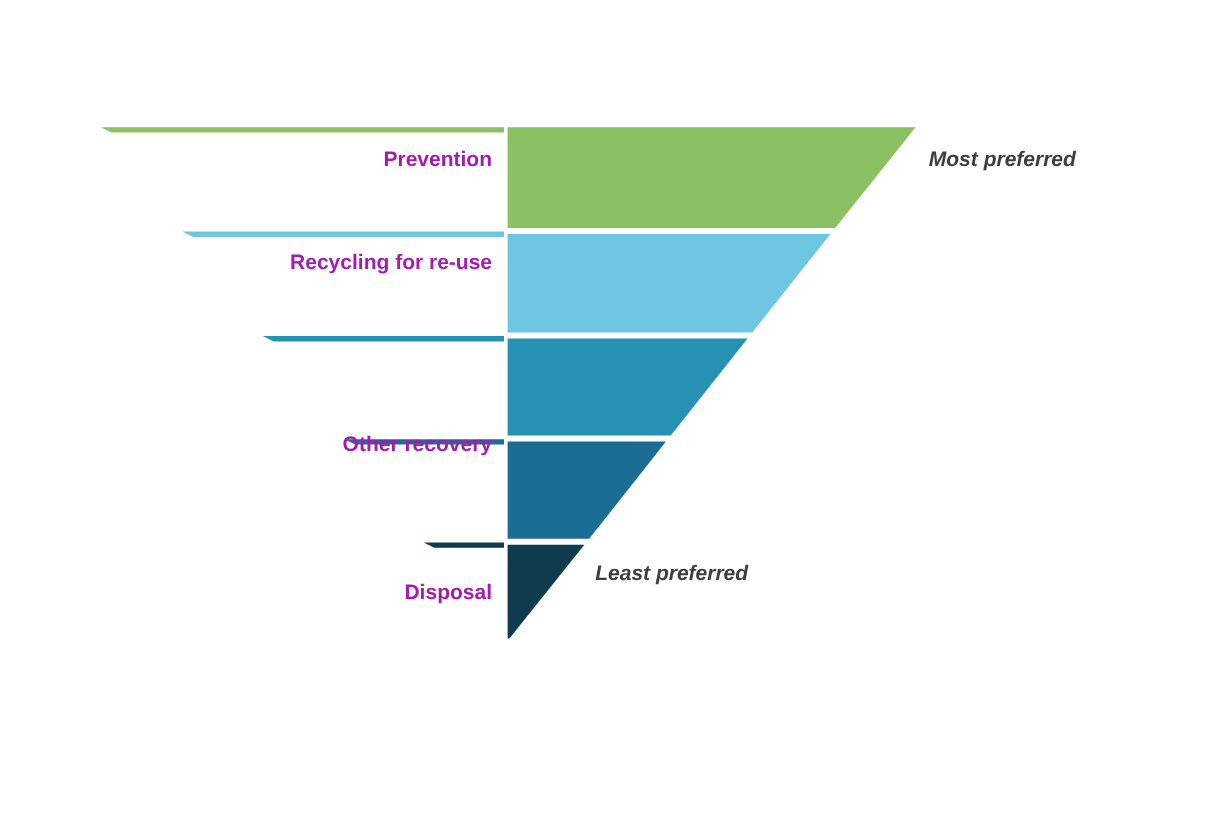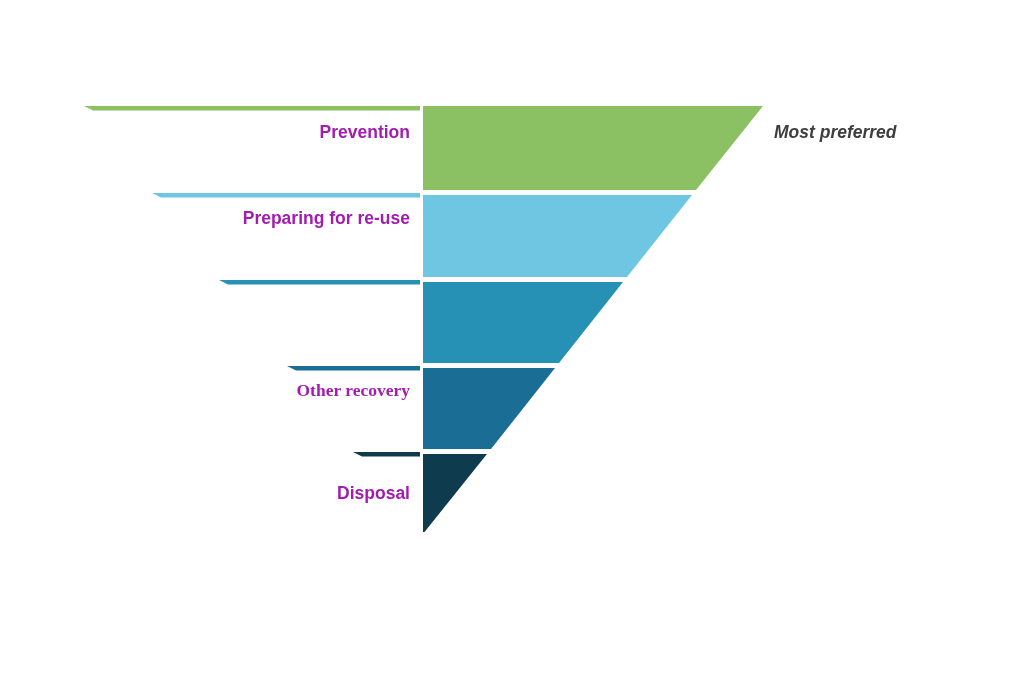--- a/index.html
+++ b/index.html
@@ -36,21 +36,21 @@
     font-size: 17.5px;
     font-weight: 700;
     font-style: italic;
     color: #3e3e3e;
     line-height: 22px;
     white-space: nowrap;
   }
   .lbl-1 { top: 121px; }
   .lbl-2 { top: 207px; }
   .lbl-3 { top: 293px; }
-  .lbl-4 { top: 379px; font-family: Liberation Serif, serif; }
+  .lbl-4 { top: 359px; }
   .lbl-5 { top: 482px; }
   .anno-most  { left: 774px; top: 121px; }
   .anno-least { left: 496px; top: 466px; }
 </style>
 </head>
 <body>
 
 <div class="canvas">
 
   <svg class="chart-svg" width="1024" height="681" viewBox="0 0 1024 681">
@@ -62,19 +62,20 @@
     <polygon points="353,452 420,452 420,456.5 362,456.5" fill="#0E3C4E"></polygon>
 
     <polygon points="423,106 763,106 696,190 423,190" fill="#8BC162"></polygon>
     <polygon points="423,195 692,195 627,277 423,277" fill="#6EC6E2"></polygon>
     <polygon points="423,282 623,282 559,363 423,363" fill="#2791B5"></polygon>
     <polygon points="423,368 555,368 491,449 423,449" fill="#1A6E96"></polygon>
     <polygon points="423,454 487,454 424.5,532 423,532" fill="#0E3C4E"></polygon>
   </svg>
 
   <div class="level-label lbl-1">Prevention</div>
-  <div class="level-label lbl-2">Preparing for re-use</div>
+  <div class="level-label lbl-2">Recycling for re-use</div>
   <div class="level-label lbl-4">Other recovery</div>
   <div class="level-label lbl-5">Disposal</div>
 
   <div class="annotation anno-most">Most preferred</div>
+  <div class="annotation anno-least">Least preferred</div>
 
 </div>
 
 </body></html>

